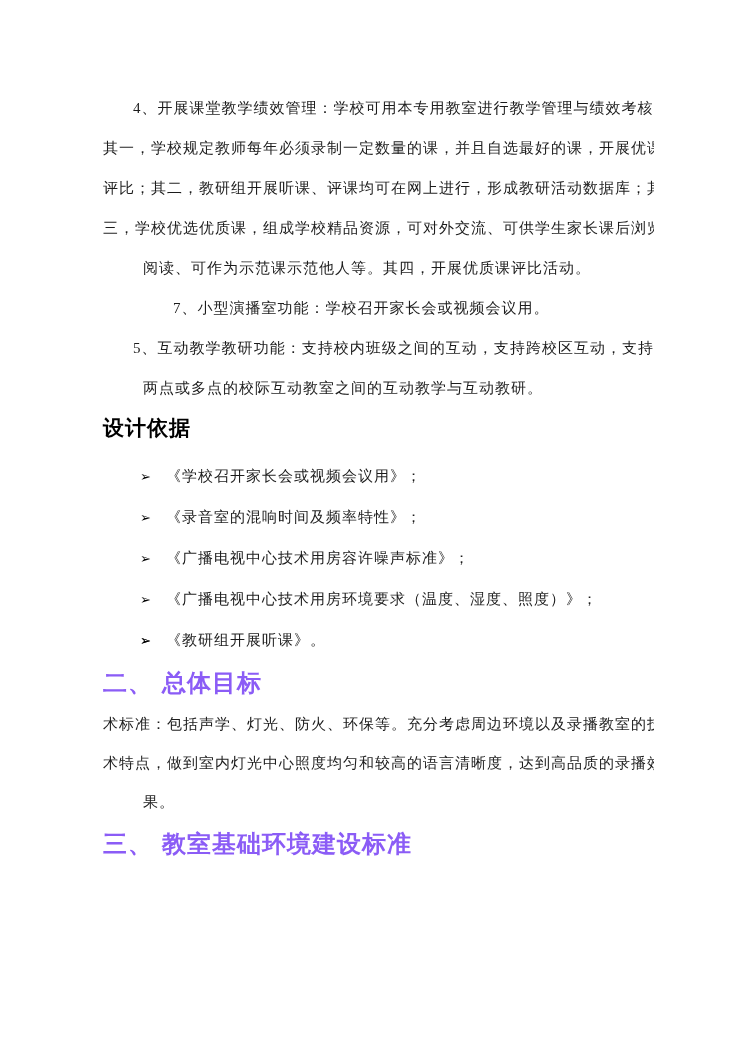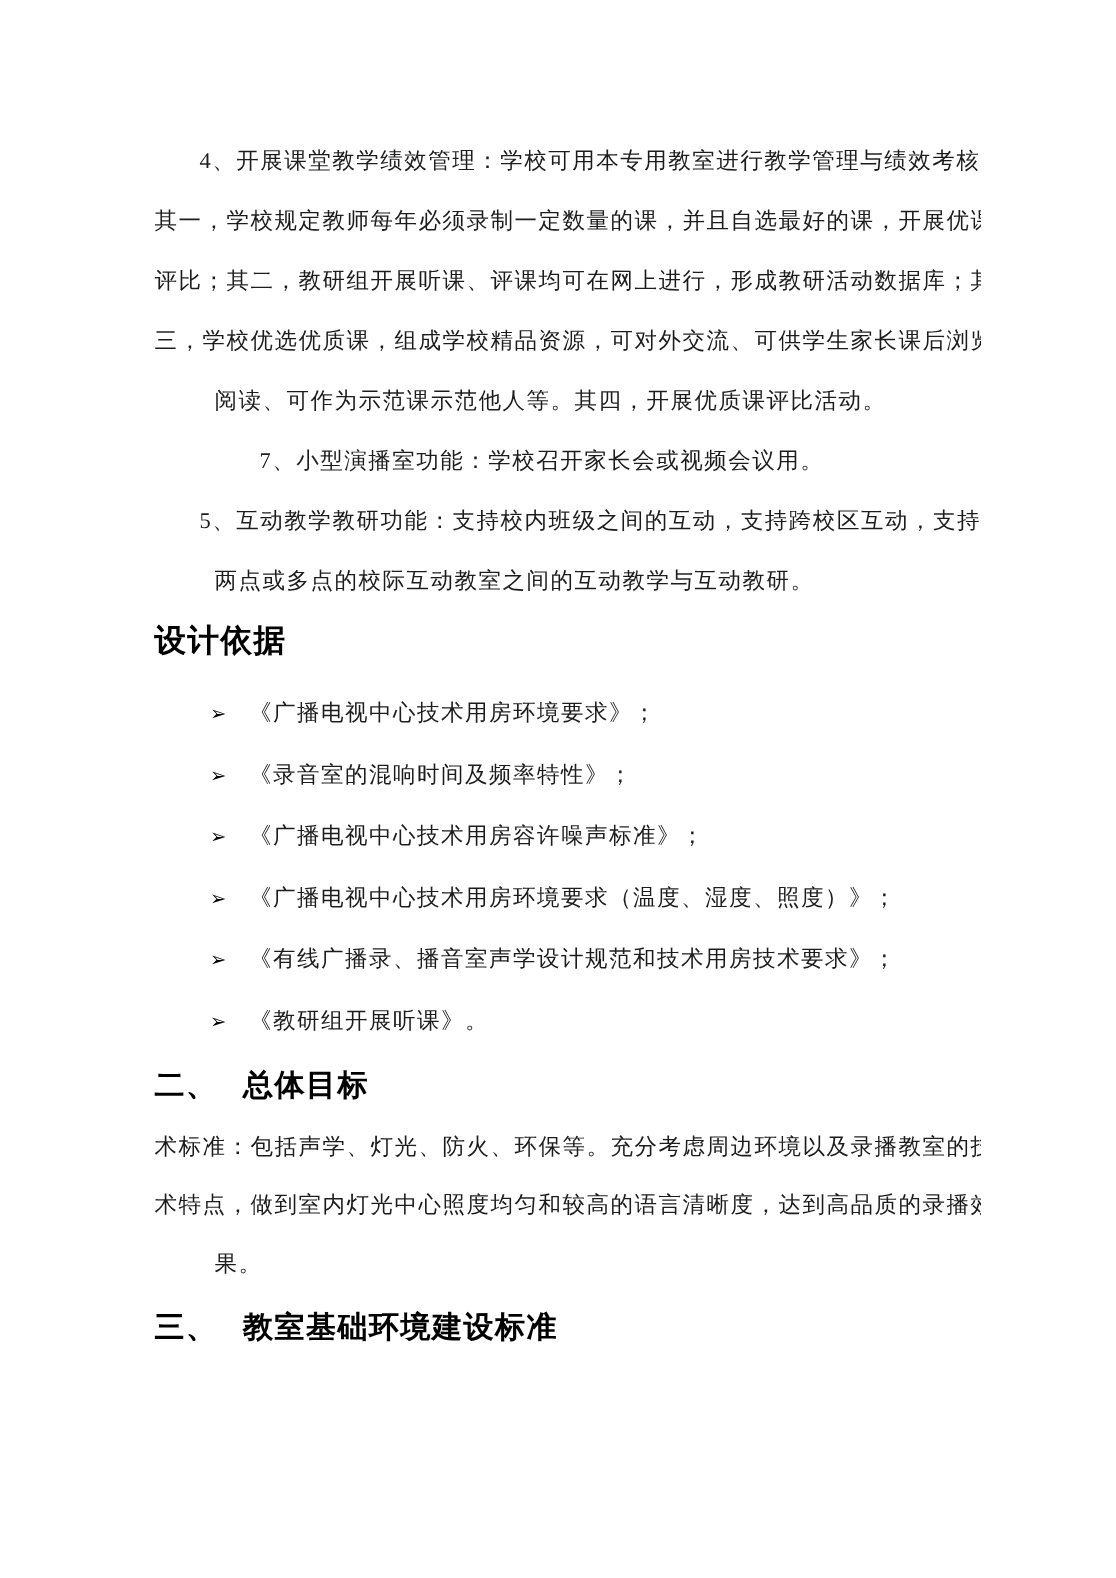--- a/index.html
+++ b/index.html
@@ -51,23 +51,23 @@
     left: 37px;
     top: 0;
     font-size: 13px;
     color: #000000;
     font-family: "DejaVu Sans", sans-serif;
   }
   
   h2.section {
     font-family: "Liberation Sans", "DejaVu Sans", sans-serif;
     font-weight: bold;
-    font-size: 20px;
+    font-size: 24px;
     line-height: 44px;
-    color: #000000;
+    color: #8b5cf6;
     letter-spacing: 1px;
   }
   h2.section .num { display: inline-block; width: 59px; }
   
   .goal .line { line-height: 39px; }
 </style>
 </head>
 <body>
 
 <div class="page">
@@ -87,37 +87,36 @@
   <div>
     <div class="line first">5、互动教学教研功能：支持校内班级之间的互动，支持跨校区互动，支持</div>
     <div class="line last">两点或多点的校际互动教室之间的互动教学与互动教研。</div>
   </div>
 
   <div class="subhead">设计依据</div>
 
   <ul class="refs">
     <li>
       <span class="arrow">➢</span>
-      <span>《广播电视中心技术用房环境要求》；</span>
+      <span>《学校召开家长会或视频会议用》；</span>
     </li>
     <li>
       <span class="arrow">➢</span>
       <span>《录音室的混响时间及频率特性》；</span>
     </li>
     <li>
       <span class="arrow">➢</span>
       <span>《广播电视中心技术用房容许噪声标准》；</span>
     </li>
     <li>
       <span class="arrow">➢</span>
       <span>《广播电视中心技术用房环境要求（温度、湿度、照度）》；</span>
     </li>
     <li>
       <span class="arrow">➢</span>
-      <span>《有线广播录、播音室声学设计规范和技术用房技术要求》；</span>
     </li>
     <li>
       <span class="arrow">➢</span>
       <span>《教研组开展听课》。</span>
     </li>
   </ul>
 
   <h2 class="section">
     <span class="num">二、</span><span>总体目标</span>
   </h2>

